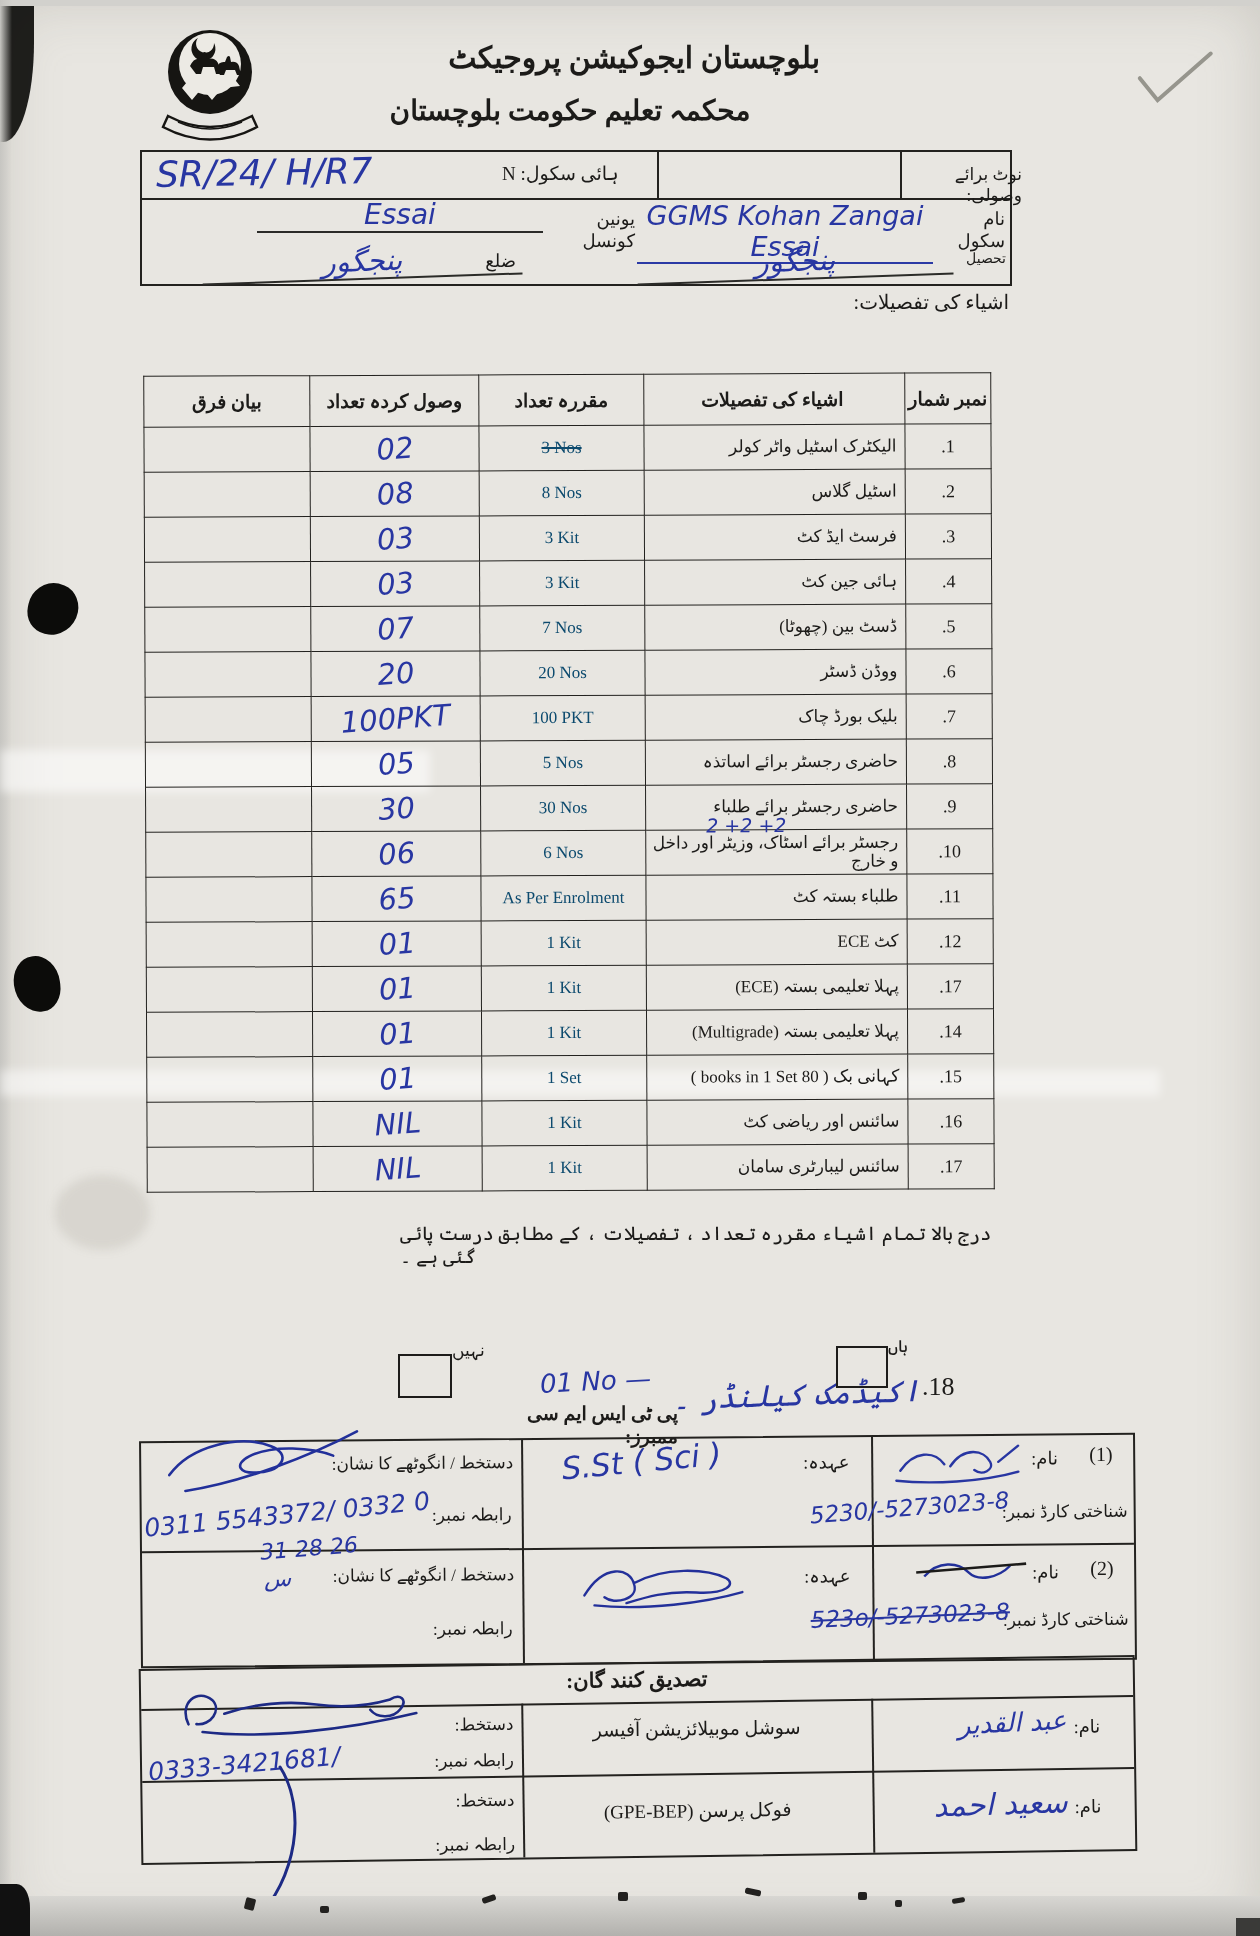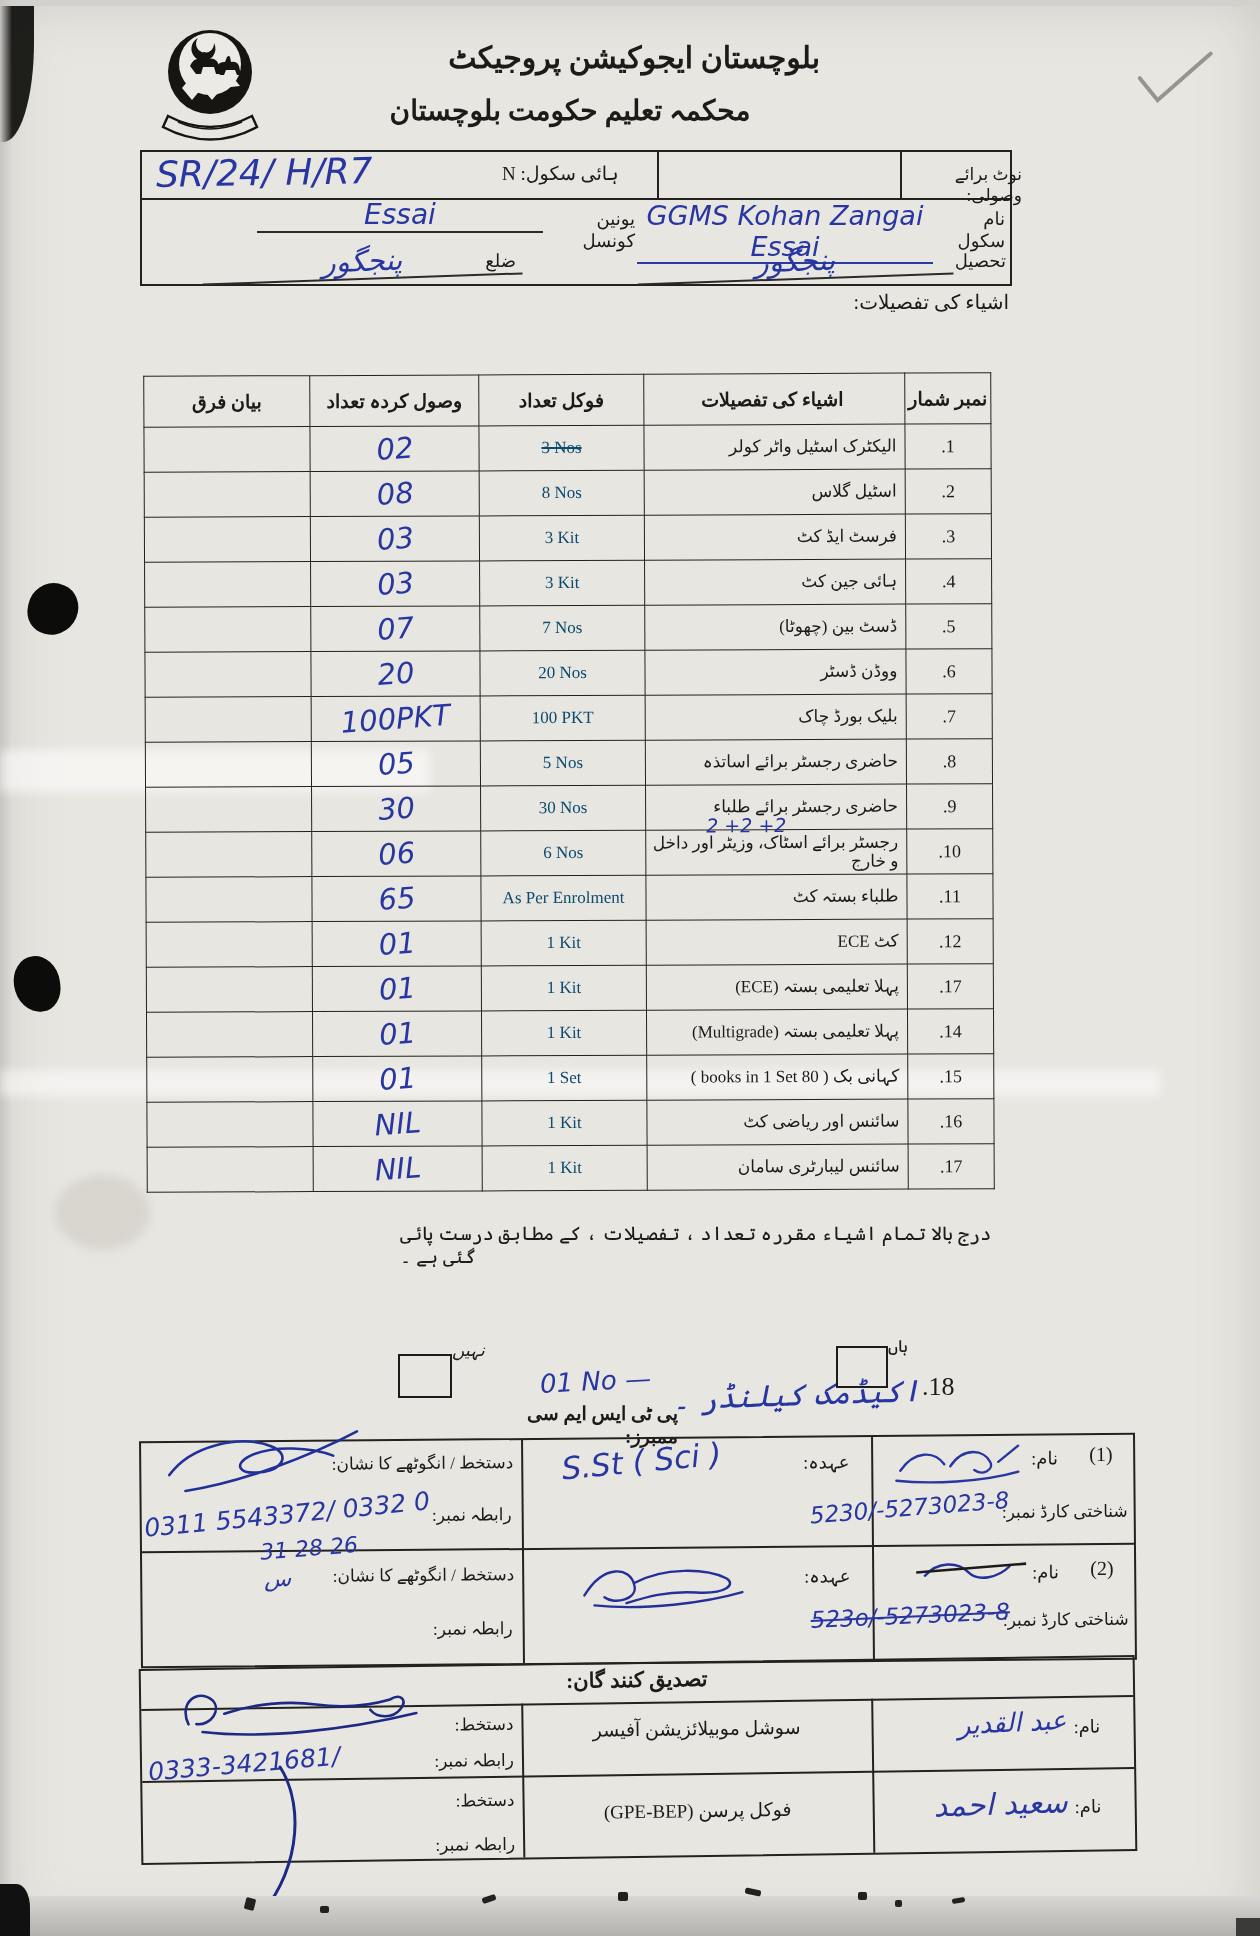--- a/index.html
+++ b/index.html
@@ -97,34 +97,34 @@
     <div class="abs" id="fb-vline2"></div>
     <div class="abs printed urdu lbl" style="left:782px;top:12px;width:98px;font-size:17px;">نوٹ برائے وصولی:</div>
     <div class="abs printed urdu" style="left:360px;top:10px;width:150px;font-size:19px;text-align:left;">ہائی سکول: N</div>
     <div class="abs hand" style="left:14px;top:0px;font-size:36px;transform:rotate(-1deg);">SR/24/ H/R7</div>
 
     <div class="abs printed urdu" style="left:795px;top:56px;width:68px;font-size:18px;">نام سکول</div>
     <div class="abs hand fval" style="left:495px;top:48px;width:296px;font-size:27px;border-color:#2b3aa5;">GGMS Kohan Zangai Essai</div>
     <div class="abs printed urdu" style="left:405px;top:56px;width:88px;font-size:18px;">یونین کونسل</div>
     <div class="abs hand fval" style="left:115px;top:46px;width:286px;font-size:28px;">Essai</div>
 
-    <div class="abs printed urdu" style="left:810px;top:98px;width:54px;font-size:18px;">تحصیل</div>
+    <div class="abs printed urdu" style="left:810px;top:98px;width:54px;font-size:14px;">تحصیل</div>
     <div class="abs hand fval" style="left:495px;top:92px;width:316px;font-size:29px;transform:rotate(-2deg);">پنجگور</div>
     <div class="abs printed urdu" style="left:332px;top:98px;width:42px;font-size:18px;">ضلع</div>
     <div class="abs hand fval" style="left:60px;top:92px;width:320px;font-size:29px;transform:rotate(-2deg);">پنجگور</div>
   </div>
 
   <div class="abs printed urdu" style="left:845px;top:290px;width:164px;font-size:20px;font-weight:400;">اشیاء کی تفصیلات:</div>
 
   <table id="items-table">
     <thead>
       <tr>
         <th class="c-diff urdu">بیان فرق</th>
         <th class="c-recv urdu">وصول کردہ تعداد</th>
-        <th class="c-fixed urdu">فوکل تعداد</th>
+        <th class="c-fixed urdu">مقررہ تعداد</th>
         <th class="c-item urdu" style="text-align:center;">اشیاء کی تفصیلات</th>
         <th class="c-serial urdu">نمبر شمار</th>
       </tr>
     </thead>
     <tbody id="items-tbody">
     <tr>
       <td class="c-diff"></td>
       <td class="c-recv"><span class="hand recv">02</span></td>
       <td class="c-fixed"><span class="fixedv struck">3 Nos</span></td>
       <td class="c-item" dir="auto"><span class="itemv">الیکٹرک اسٹیل واٹر کولر</span></td>
@@ -260,21 +260,21 @@
     </tr>
   </tbody>
   </table>
 
   <div class="abs printed urdu" style="left:400px;top:1222px;width:608px;font-size:19px;text-align:left;">درج بالا تمام اشیاء مقررہ تعداد ، تفصیلات ، کے مطابق درست پائی گئی ہے ۔</div>
 
   <div class="abs printed" dir="rtl" style="left:922px;top:1372px;font-size:26px;">18.</div>
   <div class="abs hand urdu" style="left:630px;top:1378px;width:290px;font-size:30px;transform:rotate(-2deg);">اکیڈمک کیلنڈر ۔</div>
   <div class="abs printed urdu" style="left:888px;top:1336px;font-size:17px;">ہاں</div>
   <div class="abs cbx" style="left:836px;top:1346px;width:48px;height:38px;"></div>
-  <div class="abs printed urdu" style="left:452px;top:1340px;font-size:17px;font-style:italic;">نہیں</div>
+  <div class="abs printed urdu" style="left:452px;top:1340px;font-size:17px;">نہیں</div>
   <div class="abs cbx" style="left:398px;top:1354px;width:50px;height:40px;"></div>
   <div class="abs hand" style="left:540px;top:1366px;font-size:26px;transform:rotate(-3deg);">01 No —</div>
   <div class="abs printed urdu" style="left:498px;top:1402px;width:180px;font-size:19px;font-weight:700;">پی ٹی ایس ایم سی ممبرز:</div>
 
   <div class="abs sheet" style="left:140px;top:1437px;width:992px;height:223px;transform:rotate(-0.5deg);">
     <div class="vln" style="left:380px;top:0;height:223px;"></div>
     <div class="vln" style="left:730px;top:0;height:223px;"></div>
     <div class="hln" style="left:0;top:108px;width:992px;"></div>
 
     <div class="abs printed" style="left:948px;top:8px;font-size:20px;">(1)</div>

